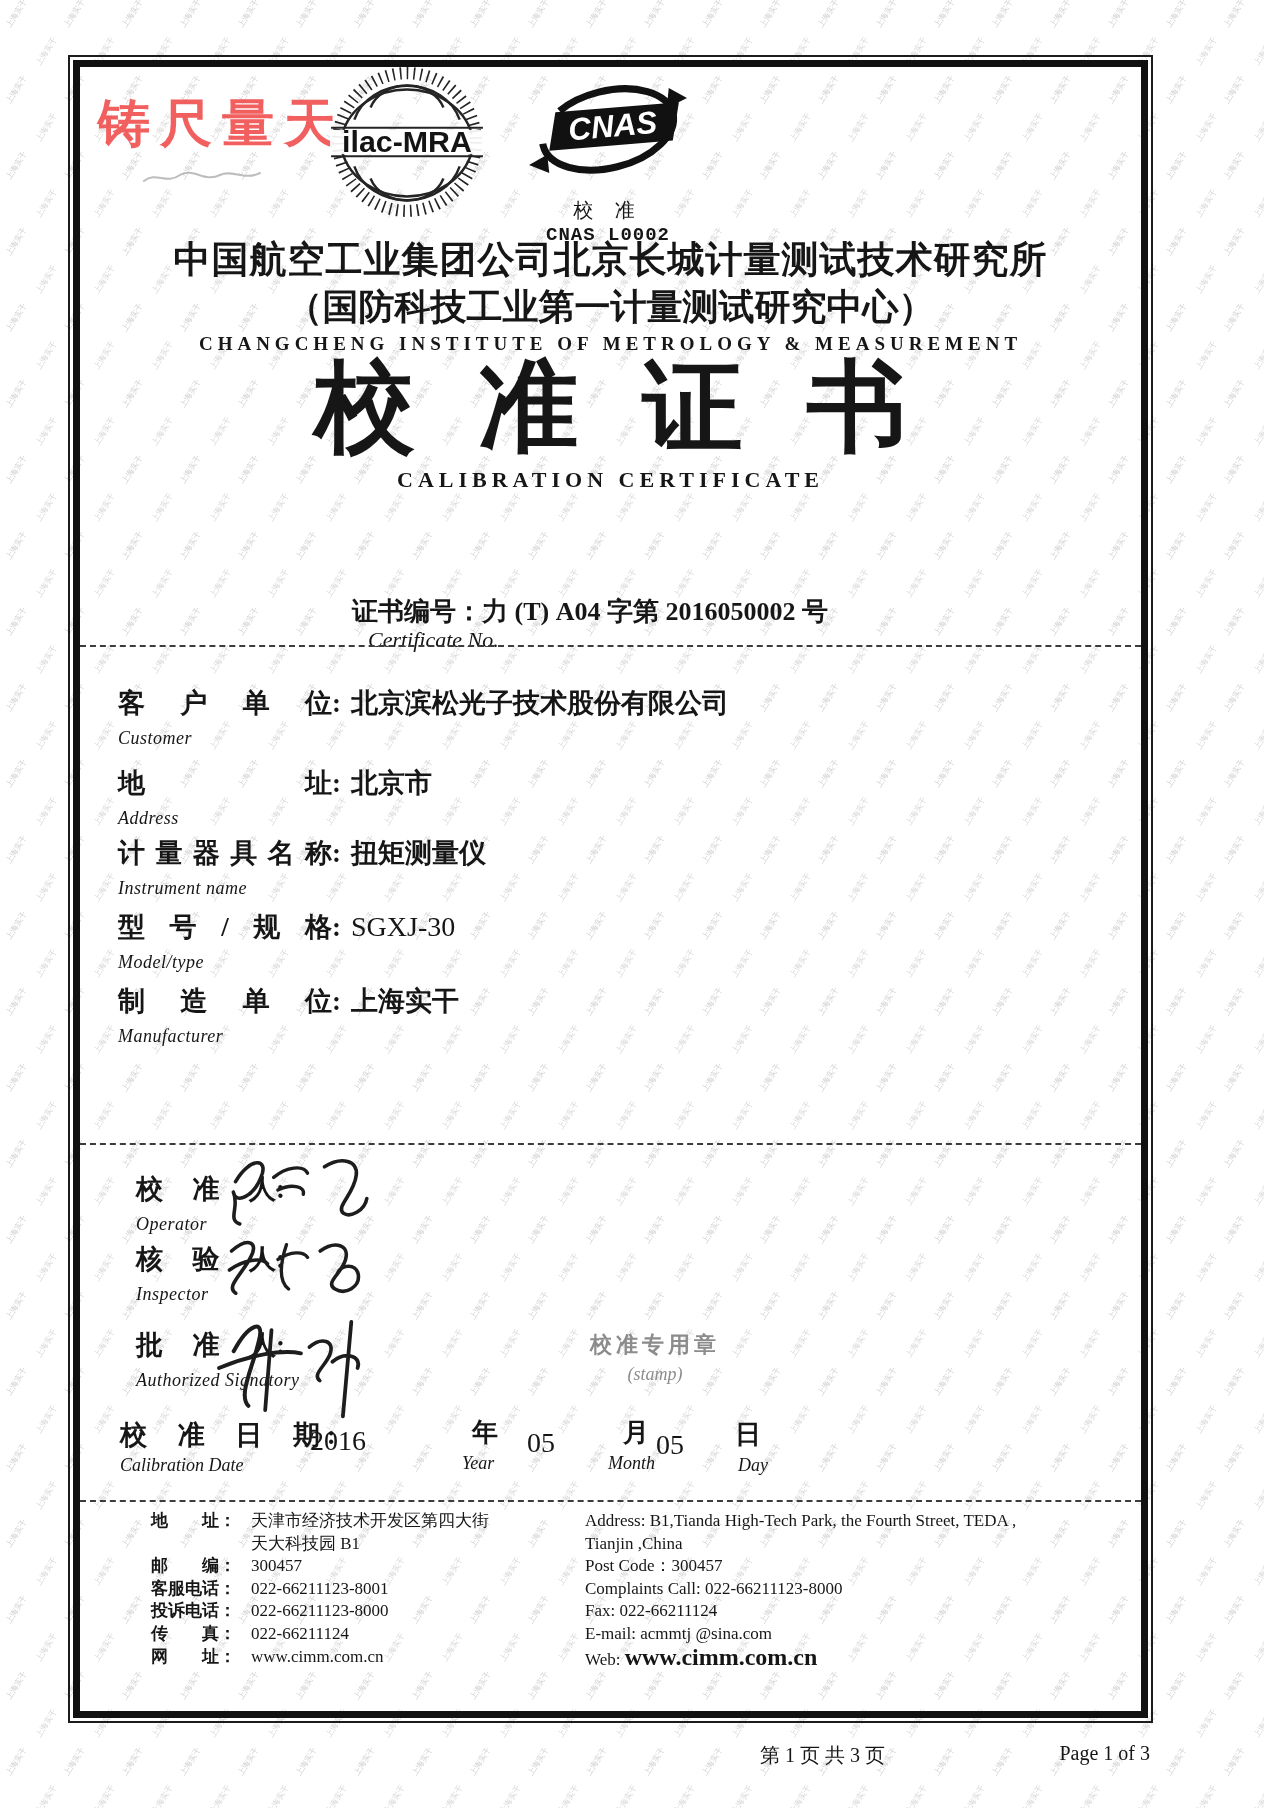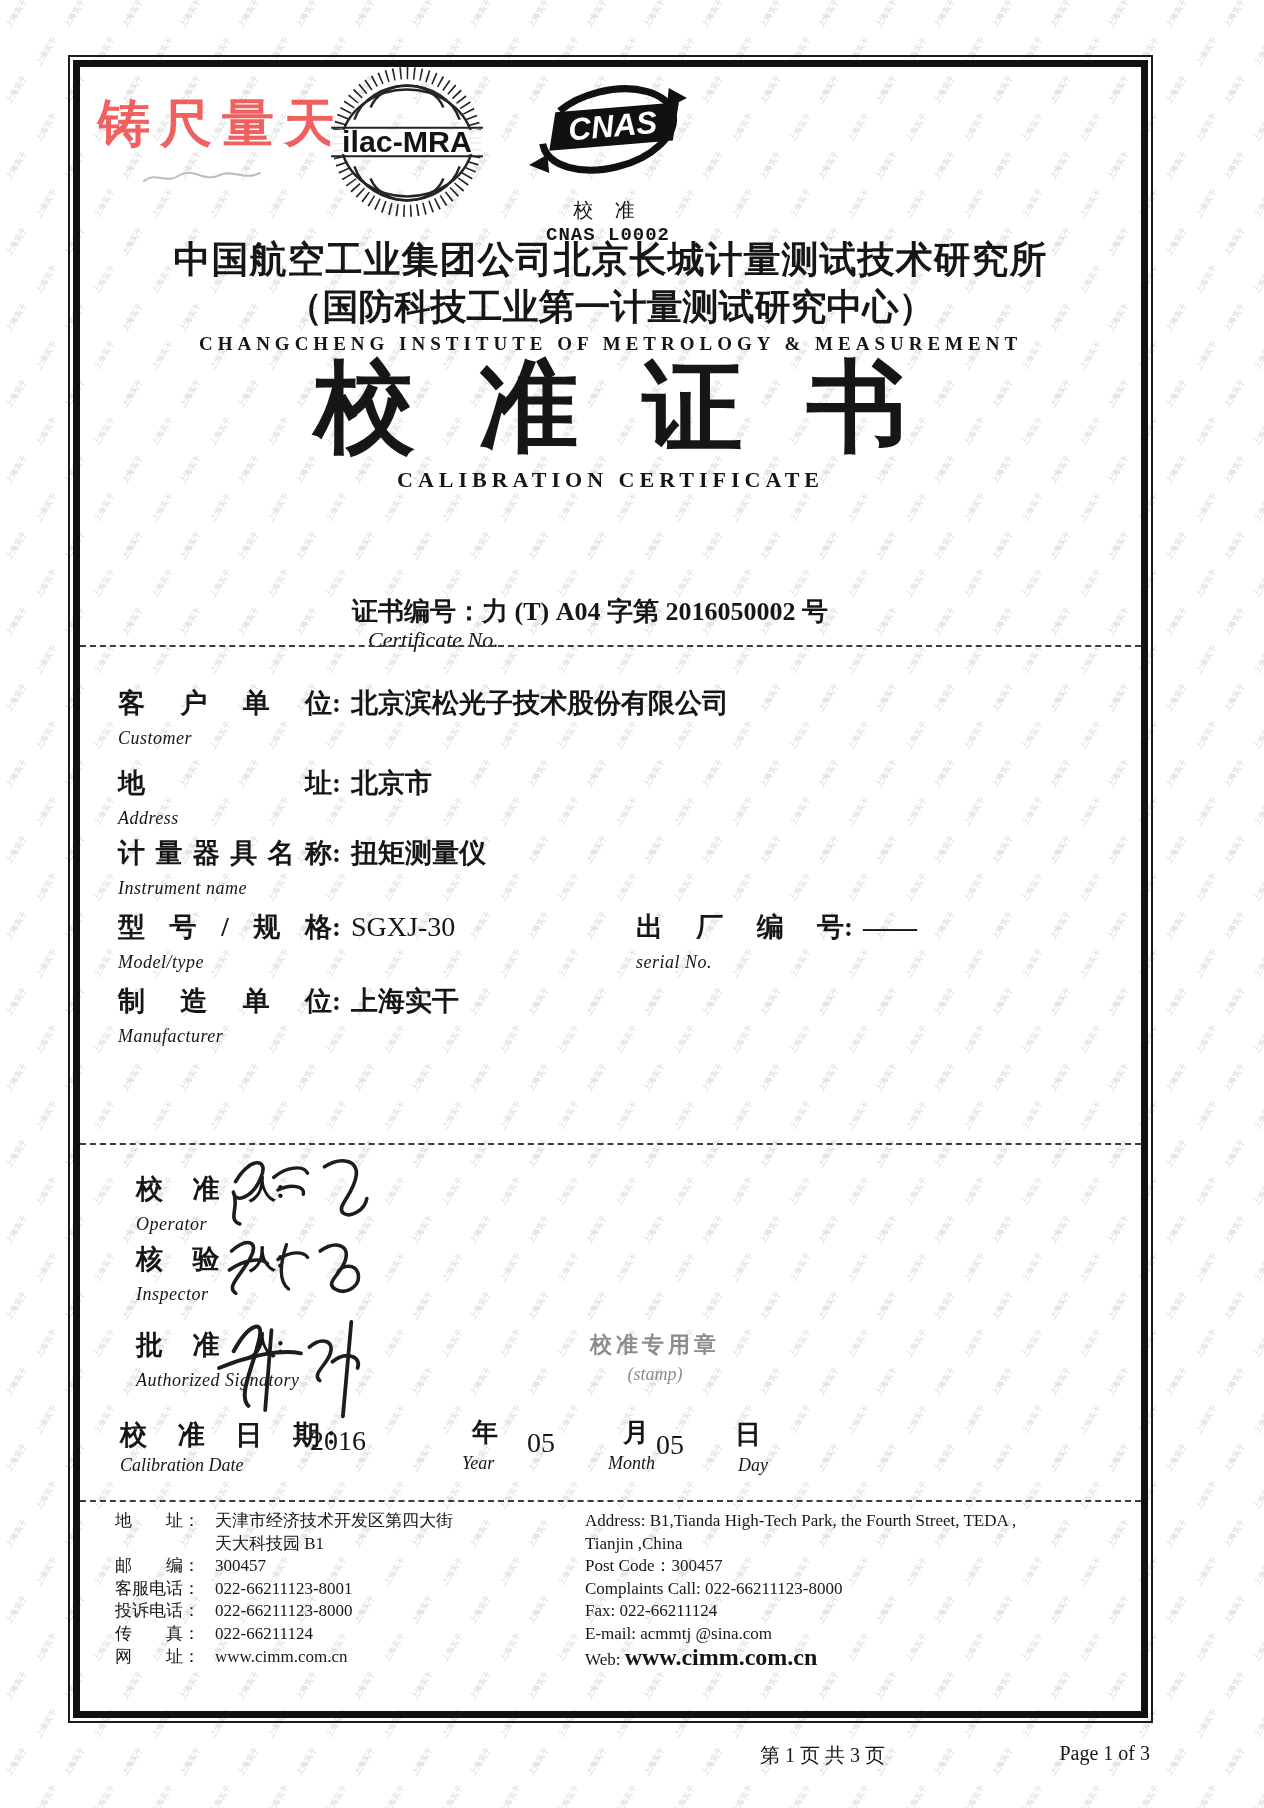--- a/index.html
+++ b/index.html
@@ -47,21 +47,21 @@
   .date-row{left:0;top:1348px;width:100%;height:100px;}
   .date-label{left:40px;top:2px;font-size:27px;font-weight:700;position:absolute;}
   .dlabel{width:200px;}
   .date-en{left:40px;top:40px;font-size:18px;font-style:italic;position:absolute;}
   .dnum{position:absolute;font-size:28px;}
   .dcn{position:absolute;font-size:26px;font-weight:700;}
   .den{position:absolute;font-size:18px;font-style:italic;}
   
   .foot{left:35px;top:1443px;right:12px;font-size:17px;line-height:22.6px;}
   .fl-row{display:flex;}
-  .fl-label{width:100px;flex:none;font-family:"Liberation Sans","DejaVu Sans",sans-serif;font-weight:400;white-space:pre;}
+  .fl-label{width:100px;flex:none;font-family:"Liberation Sans","DejaVu Sans",sans-serif;font-weight:700;white-space:pre;margin-left:36px;}
   .fl-val{white-space:pre;}
   .foot-left{position:absolute;left:0;top:0;width:460px;}
   .foot-right{position:absolute;left:470px;top:0;right:0;}
   .fr-row{white-space:pre;}
   .weburl{font-size:24px;font-weight:600;}
   .page-footer{position:absolute;left:760px;top:1742px;width:390px;display:flex;
                justify-content:space-between;font-size:20px;}
   svg text{font-family:"Liberation Sans","DejaVu Sans",sans-serif;}
 </style>
 </head>
@@ -141,24 +141,20 @@
     <div class="abs field" style="top:768px;">
       <span class="jl flabel">计量器具名称</span><span class="fcolon">:</span><span>扭矩测量仪</span>
       <div class="fen">Instrument name</div>
     </div>
 
     <div class="abs field" style="top:842px;">
       <span class="jl flabel">型号/规格</span><span class="fcolon">:</span><span class="latin">SGXJ-30</span>
       <div class="fen">Model/type</div>
     </div>
 
-    <div class="abs field serial-field" style="top:842px;">
-      <span class="jl flabel" style="width:208px;">出厂编号</span><span class="fcolon">:</span><span>——</span>
-      <div class="fen">serial No.</div>
-    </div>
 
     <div class="abs field" style="top:916px;">
       <span class="jl flabel">制造单位</span><span class="fcolon">:</span><span>上海实干</span>
       <div class="fen">Manufacturer</div>
     </div>
 
     <div class="abs dashed" style="top:1076px;"></div>
 
     <div class="abs signer" style="top:1104px;">
       <span class="jl slabel">校准人</span><span class="fcolon">:</span>

